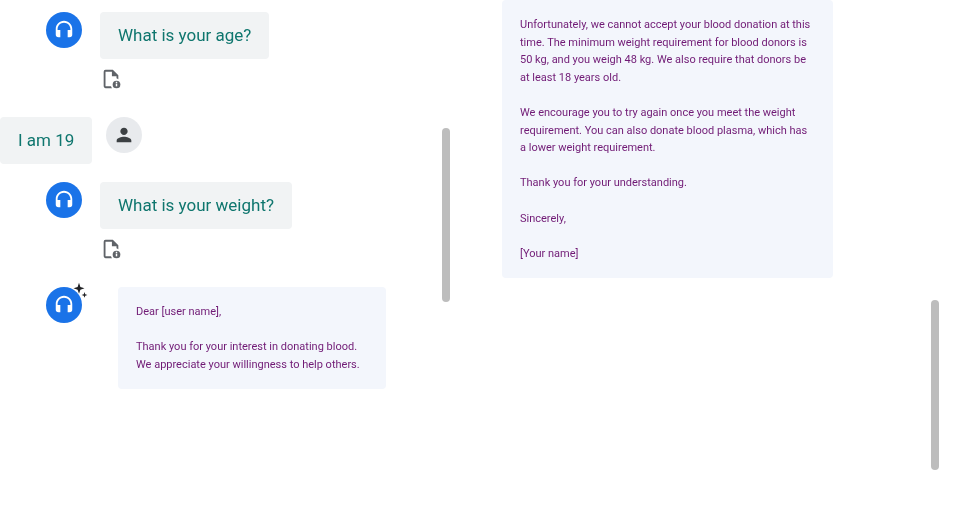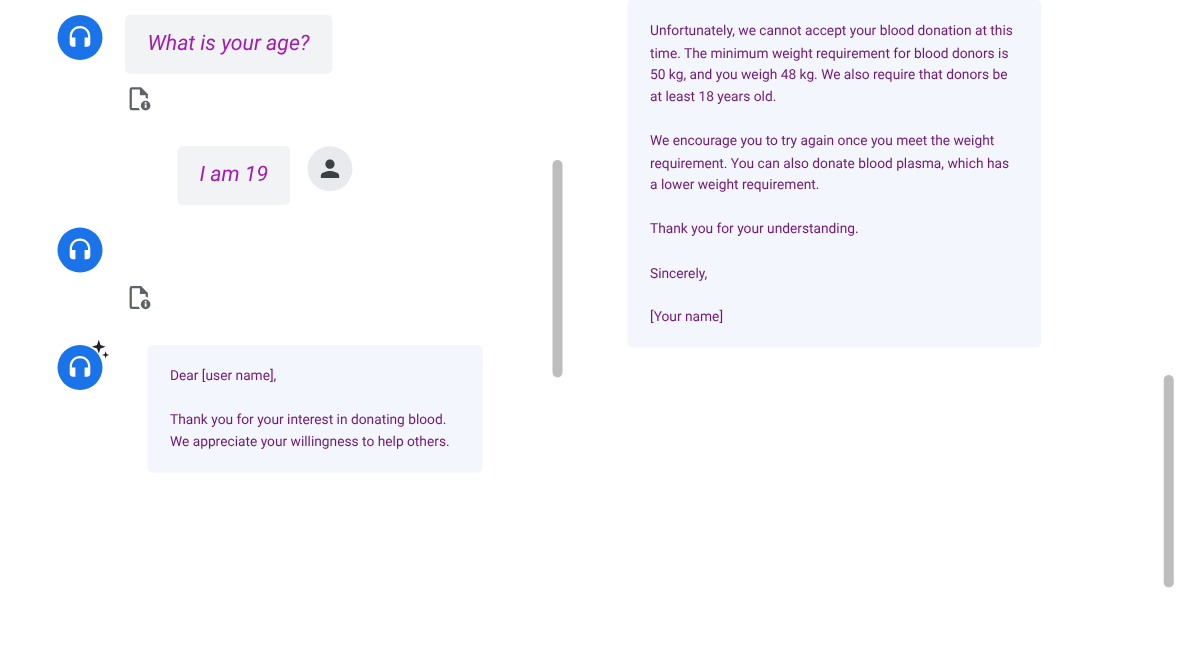--- a/index.html
+++ b/index.html
@@ -12,41 +12,41 @@
       display: flex;
     }
     .col {
       position: relative;
       height: 100%;
     }
     .col-left { width: 480px; padding: 12px 0 0 0; }
     .col-right { flex: 1; padding: 0; }
     .msg-row { display: flex; align-items: flex-start; margin-bottom: 18px; }
     .msg-row.bot { padding-left: 46px; }
-    .msg-row.user { justify-content: center; padding-right: 56px; padding-left: 0;}
+    .msg-row.user { justify-content: flex-start; padding-right: 56px; padding-left: 0;}
     .avatar-bot {
       width: 36px; height: 36px; border-radius: 50%;
       background: #1a73e8; display: flex; align-items: center; justify-content: center;
       flex-shrink: 0; margin-right: 18px; position: relative;
     }
     .avatar-bot svg { width: 22px; height: 22px; }
     .sparkle {
       position: absolute; top: -6px; right: -8px;
       width: 20px; height: 20px;
     }
     .avatar-user {
       width: 36px; height: 36px; border-radius: 50%;
       background: #e8eaed; display: flex; align-items: center; justify-content: center;
       flex-shrink: 0; margin-left: 14px;
     }
     .avatar-user svg { width: 22px; height: 22px; fill: #3c4043; }
     .bubble {
       background: #f1f3f4; border-radius: 4px;
-      padding: 12px 18px; font-size: 17px; color: #a21caf;
-      max-width: 280px; line-height: 1.35; font-style: italic;
+      padding: 12px 18px; font-size: 17px; color: #0f766e;
+      max-width: 280px; line-height: 1.35;
     }
     .bubble.user { min-width: 0; }
     .doc-icon-row { padding-left: 100px; margin-top: -10px; margin-bottom: 22px; }
     .doc-icon { width: 22px; height: 24px; }
     .response {
       background: #f3f6fc; border-radius: 4px;
       padding: 16px 18px; color: #701a75;
       font-size: 11px; line-height: 1.6; white-space: pre-wrap;
     }
     .response-left { margin-left: 18px; width: 268px; }
@@ -90,20 +90,21 @@
       </svg>
     </div>
   </div>
 
   <div class="msg-row bot">
     <div class="avatar-bot">
       <svg viewBox="0 0 24 24">
         <path fill="#fff" d="M12 2C7 2 3 6 3 11v6a3 3 0 0 0 3 3h2v-8H5v-1c0-3.9 3.1-7 7-7s7 3.1 7 7v1h-3v8h2a3 3 0 0 0 3-3v-6c0-5-4-9-9-9z"></path>
       </svg>
     </div>
+    <div class="bubble">What is your weight?</div>
   </div>
   <div class="doc-icon-row">
     <svg class="doc-icon" viewBox="0 0 24 24">
       <path fill="#5f6368" d="M14 2H6a2 2 0 0 0-2 2v16a2 2 0 0 0 2 2h7.1a6 6 0 0 1-1.1-2H6V4h7v5h5v2.1a6 6 0 0 1 2 1.1V8l-6-6z"></path>
       <circle cx="18" cy="18" r="4.2" fill="#5f6368"></circle>
       <rect x="17.2" y="17" width="1.6" height="3" fill="#fff"></rect>
       <rect x="17.2" y="15" width="1.6" height="1.4" fill="#fff"></rect>
     </svg>
   </div>
 

